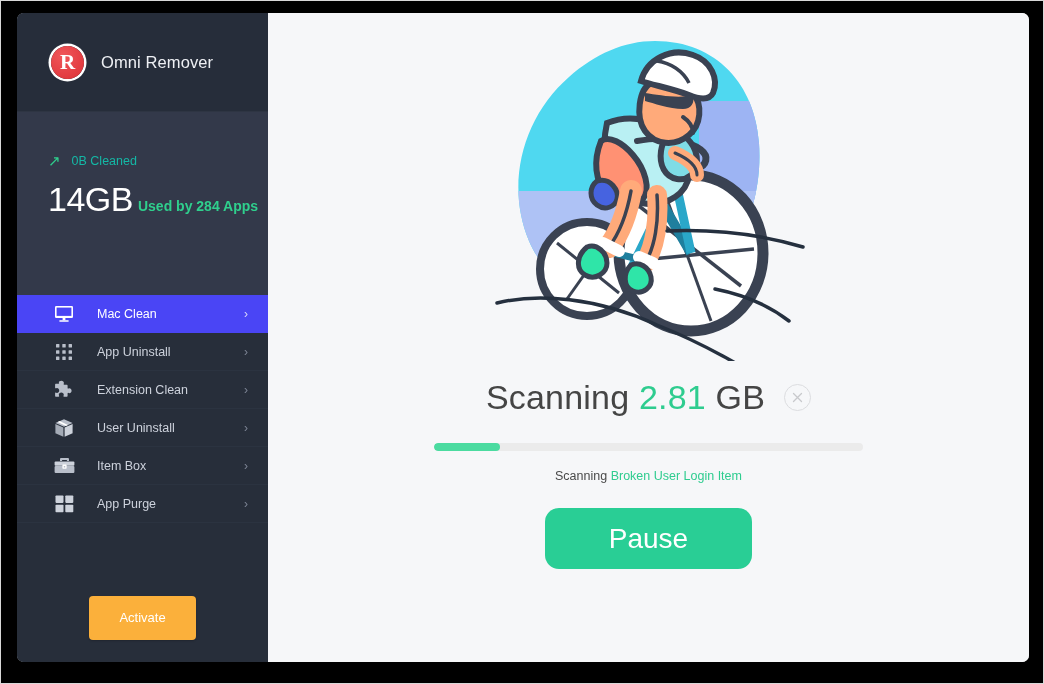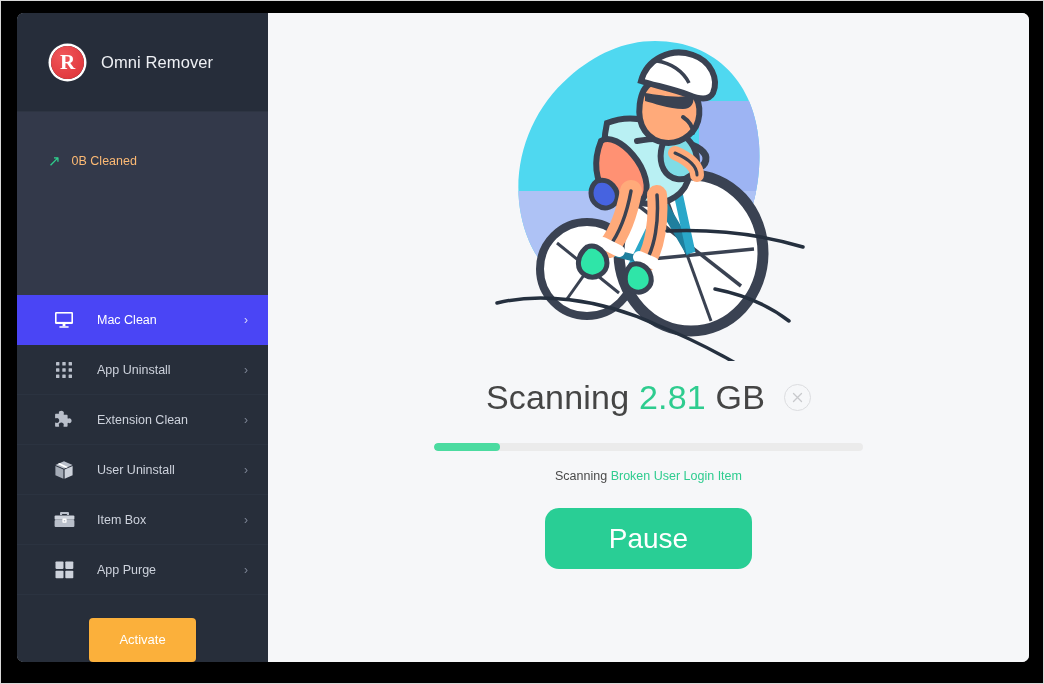--- a/index.html
+++ b/index.html
@@ -96,21 +96,21 @@
     height: 17px;
   }
   #cleaned-arrow {
     color: #2fcf8d;
     font-size: 15px;
     line-height: 1;
     margin-right: 11px;
     display: inline-block;
   }
   #cleaned-text {
-    color: #fdba74;
+    color: #14b8a6;
     font-size: 12.5px;
   }
   #used-row {
     display: flex;
     align-items: baseline;
     margin-top: 13px;
   }
   #used-size {
     color: #ffffff;
     font-size: 34px;
@@ -126,21 +126,21 @@
   }
 
   
   #nav-menu {
     flex: 1 1 auto;
     background: #272e3a;
     display: flex;
     flex-direction: column;
   }
   .nav-item {
-    height: 50px;
+    height: 38px;
     display: flex;
     align-items: center;
     padding-left: 36px;
     padding-right: 20px;
     box-sizing: border-box;
     border-bottom: 1px solid #30374580;
     cursor: pointer;
     flex: none;
     position: relative;
   }
@@ -296,20 +296,24 @@
           <span>R</span>
         </div>
         <div id="brand-title">Omni Remover</div>
       </div>
 
       <div id="stats-panel">
         <div id="cleaned-row">
           <span id="cleaned-arrow">↗</span>
           <span id="cleaned-text">0B Cleaned</span>
         </div>
+        <div id="used-row">
+          <span id="used-size">14GB</span>
+          <span id="used-label">Used by 284 Apps</span>
+        </div>
       </div>
 
       <div id="nav-menu">
 
         <div class="nav-item active">
           <span class="nav-icon">
             <svg width="20" height="18" viewBox="0 0 20 18">
               <rect x="1" y="1" width="18" height="12" rx="1.2" fill="#ffffff"></rect>
               <rect x="2.6" y="2.6" width="14.8" height="8.3" fill="#4a45f5"></rect>
               <rect x="8.6" y="13" width="2.8" height="2.2" fill="#ffffff"></rect>

